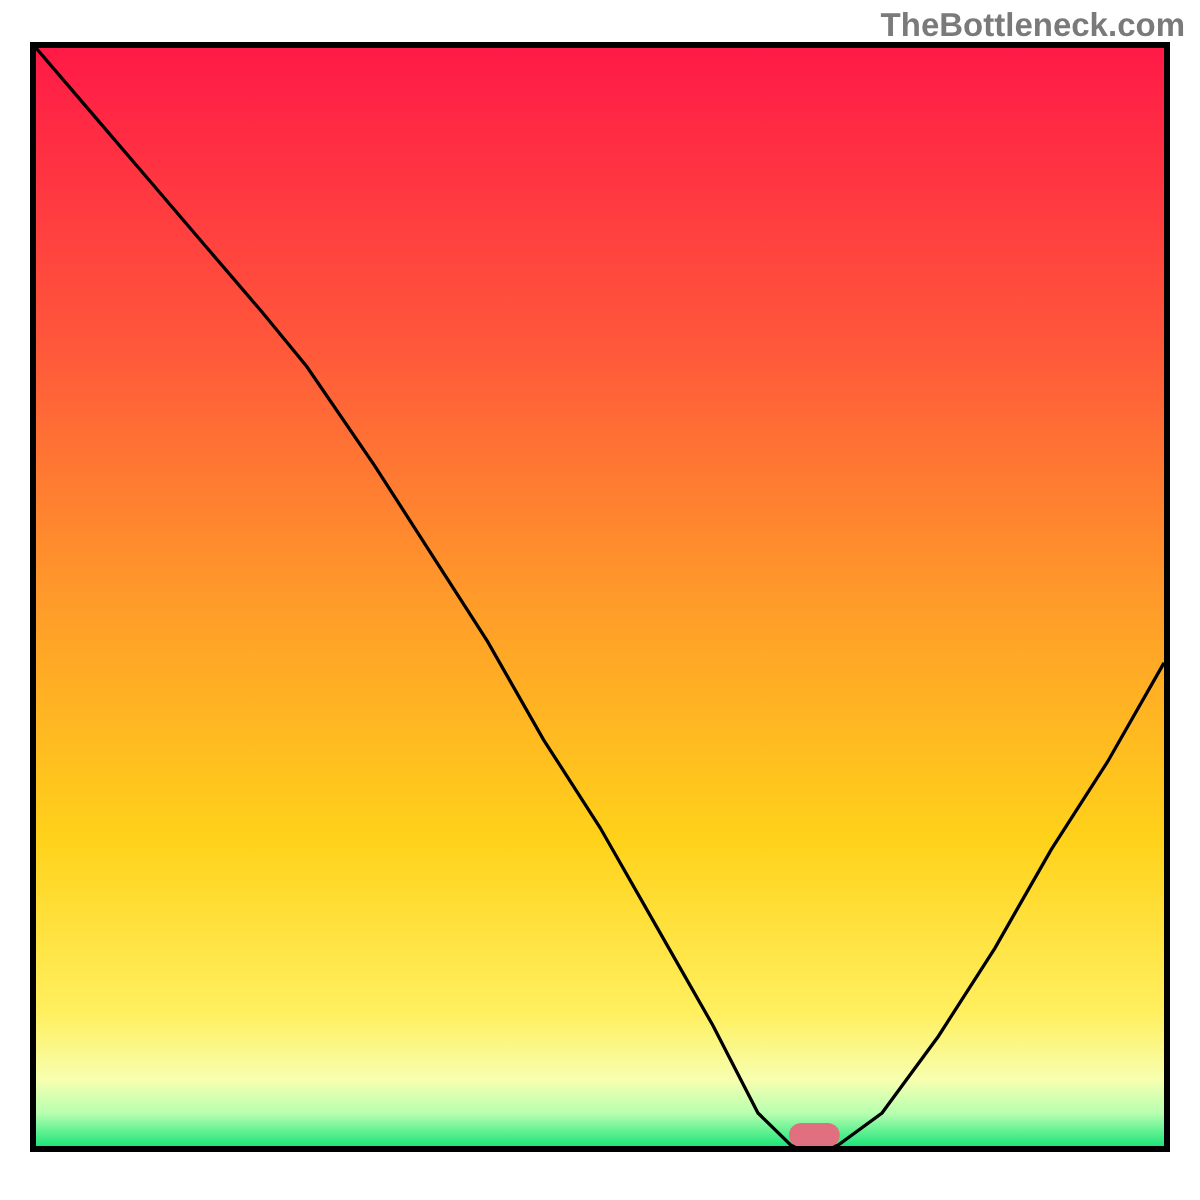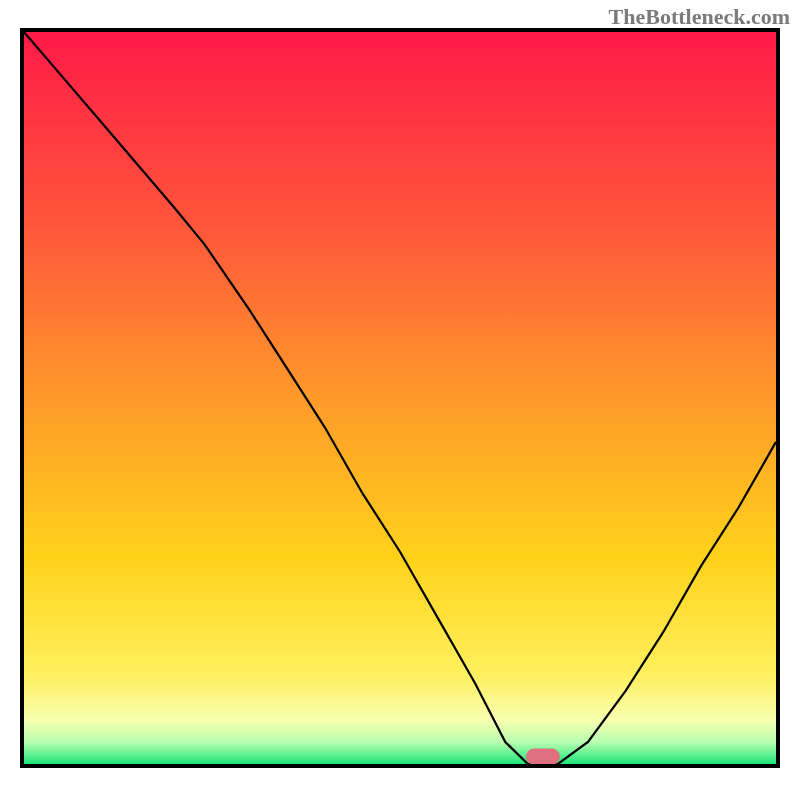--- a/index.html
+++ b/index.html
@@ -8,21 +8,20 @@
     background: #ffffff;
     width: 800px;
     height: 800px;
     position: relative;
     font-family: Arial, sans-serif;
   }
   .container {
     position: relative;
     width: 800px;
     height: 564px;
-    font-family: Liberation Serif, serif;
   }
   .watermark {
     position: absolute;
     top: 4px;
     right: 10px;
     font-size: 22px;
     color: #7a7a7a;
     font-weight: bold;
     z-index: 20;
   }

